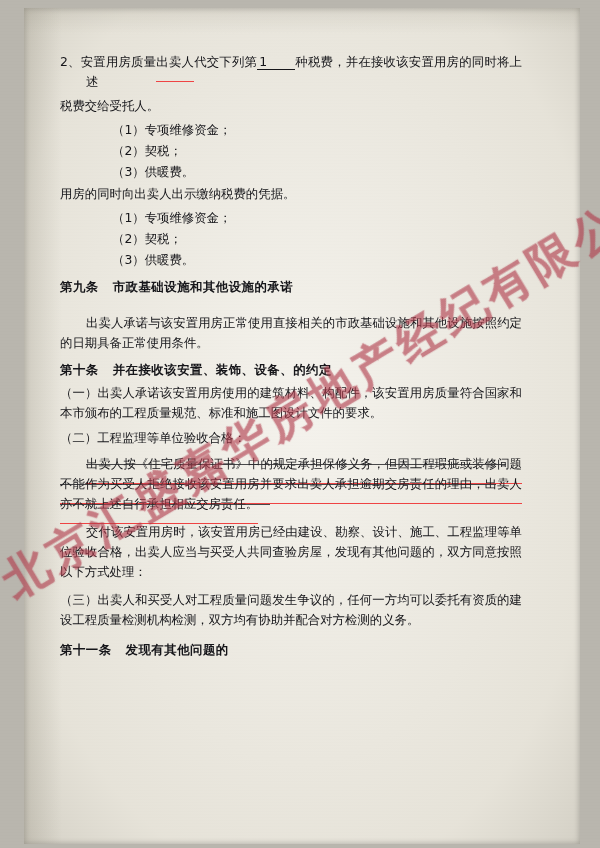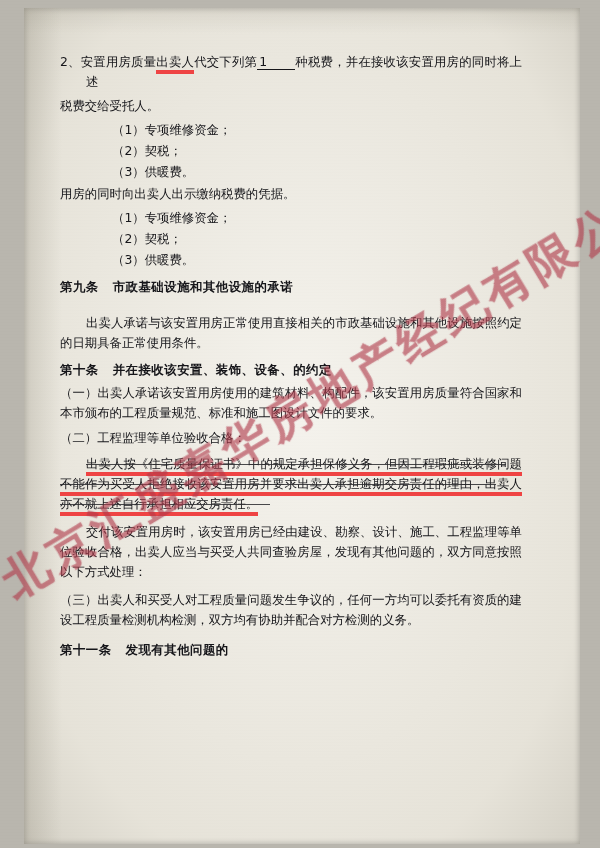--- a/index.html
+++ b/index.html
@@ -64,22 +64,22 @@
   .head .t2 { margin-left: 14px; }
   .u {
     display: inline-block;
     border-bottom: 1px solid #16161a;
     text-align: center;
     min-width: 30px;
     padding: 0 4px;
     line-height: 1.1;
   }
   .ul-text {
-    border-bottom: 4px solid #ef4444;
-    padding-bottom: 1px;
+    border-bottom: 1px solid #ef4444;
+    padding-bottom: 12px;
   }
   .item { margin: 1px 0; padding-left: 52px; }
   .sect-body { margin-top: 16px; }
   
   .strike-block {
     position: relative;
   }
   .strike-line {
     position: absolute;
     left: 24px;

